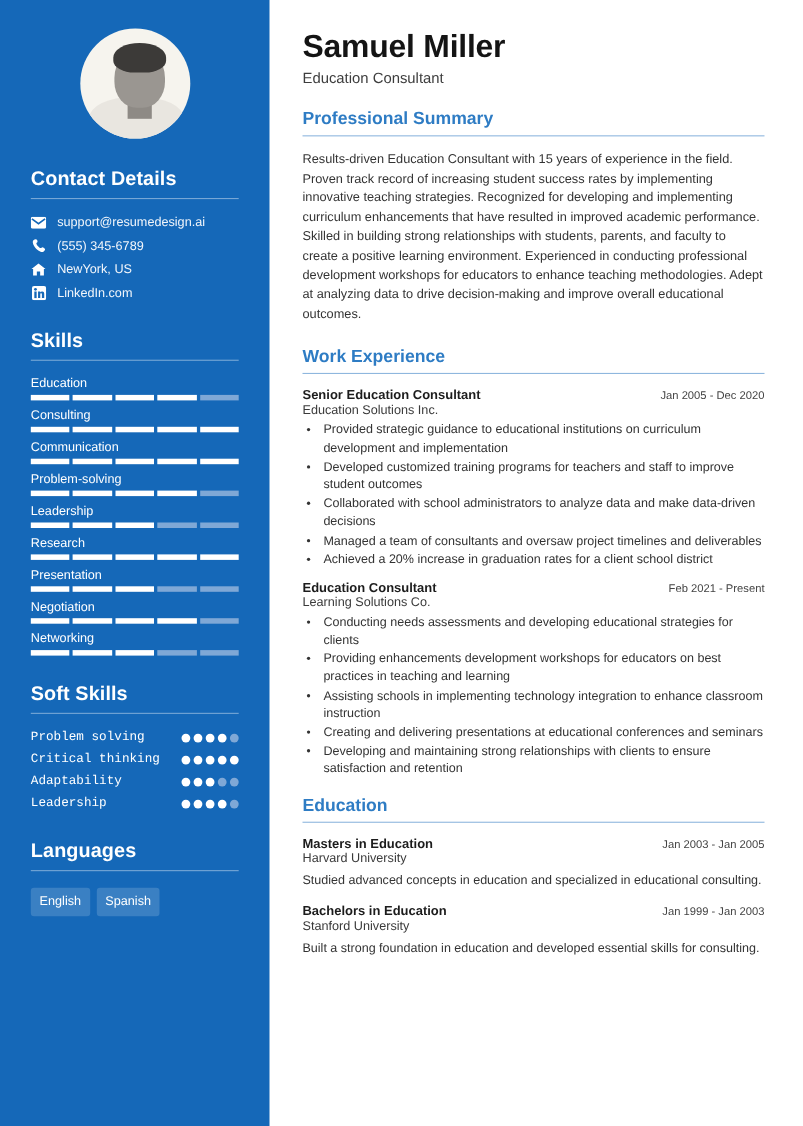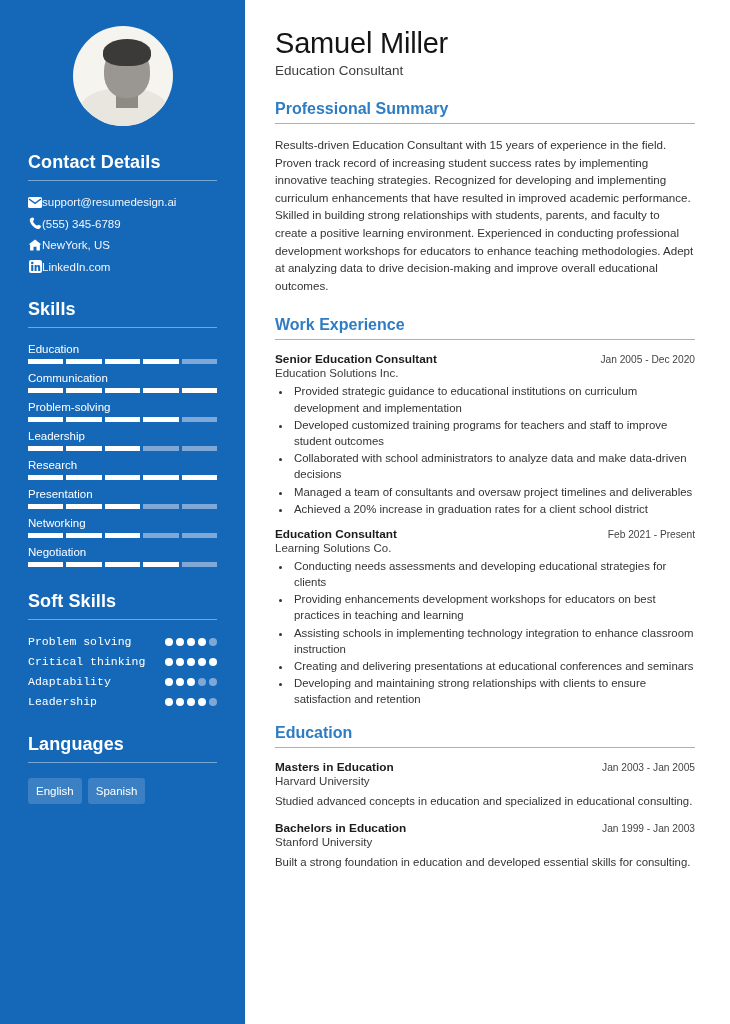--- a/index.html
+++ b/index.html
@@ -87,20 +87,21 @@
     height: 1px;
     background: rgba(255,255,255,.42);
     margin-bottom: 15px;
   }
 
   
   .contact-list { margin-bottom: 26px; }
   .contact-row {
     display: flex;
     align-items: center;
+    gap: 10px;
     margin-bottom: 9px;
     font-size: 11.5px;
     color: #f2f6fb;
   }
   .c-ico {
     width: 14px;
     min-width: 14px;
     display: flex;
     align-items: center;
     justify-content: center;
@@ -156,21 +157,21 @@
   
   .main {
     flex: 1;
     padding: 28px 35px 0 30px;
     background: #ffffff;
     color: #2c2c2c;
   }
 
   .name {
     font-size: 29px;
-    font-weight: normal;
+    font-weight: bold;
     color: #141414;
     letter-spacing: -.2px;
     line-height: 1.1;
   }
   .role {
     font-size: 13.5px;
     color: #3d3d3d;
     margin-top: 3px;
     margin-bottom: 22px;
   }
@@ -314,20 +315,30 @@
       <div class="skill-name">Education</div>
       <div class="skill-bar">
               <span class="seg on"></span>
               <span class="seg on"></span>
               <span class="seg on"></span>
               <span class="seg on"></span>
               <span class="seg "></span>
             </div>
     </div>
           <div class="skill-item">
+      <div class="skill-name">Consulting</div>
+      <div class="skill-bar">
+              <span class="seg on"></span>
+              <span class="seg on"></span>
+              <span class="seg on"></span>
+              <span class="seg on"></span>
+              <span class="seg on"></span>
+            </div>
+    </div>
+          <div class="skill-item">
       <div class="skill-name">Communication</div>
       <div class="skill-bar">
               <span class="seg on"></span>
               <span class="seg on"></span>
               <span class="seg on"></span>
               <span class="seg on"></span>
               <span class="seg on"></span>
             </div>
     </div>
           <div class="skill-item">
@@ -364,36 +375,36 @@
       <div class="skill-name">Presentation</div>
       <div class="skill-bar">
               <span class="seg on"></span>
               <span class="seg on"></span>
               <span class="seg on"></span>
               <span class="seg "></span>
               <span class="seg "></span>
             </div>
     </div>
           <div class="skill-item">
+      <div class="skill-name">Negotiation</div>
+      <div class="skill-bar">
+              <span class="seg on"></span>
+              <span class="seg on"></span>
+              <span class="seg on"></span>
+              <span class="seg on"></span>
+              <span class="seg "></span>
+            </div>
+    </div>
+          <div class="skill-item">
       <div class="skill-name">Networking</div>
       <div class="skill-bar">
               <span class="seg on"></span>
               <span class="seg on"></span>
               <span class="seg on"></span>
               <span class="seg "></span>
-              <span class="seg "></span>
-            </div>
-    </div>
-          <div class="skill-item">
-      <div class="skill-name">Negotiation</div>
-      <div class="skill-bar">
-              <span class="seg on"></span>
-              <span class="seg on"></span>
-              <span class="seg on"></span>
-              <span class="seg on"></span>
               <span class="seg "></span>
             </div>
     </div>
         </div>
     </div>
 
     <div class="sb-section">
       <div class="sb-heading">Soft Skills</div>
       <div class="sb-rule"></div>
       <div class="soft-list" id="soft-list">

